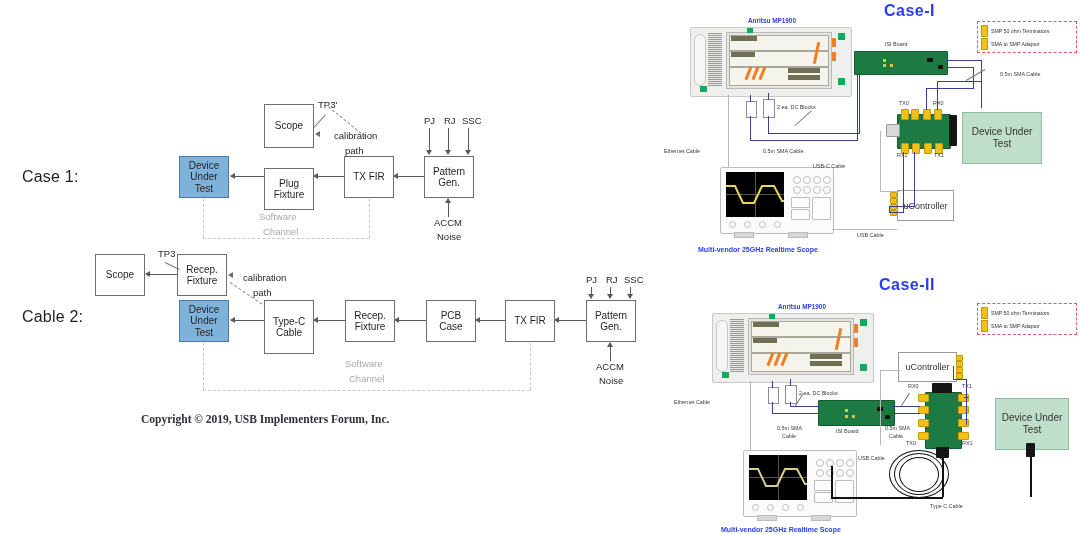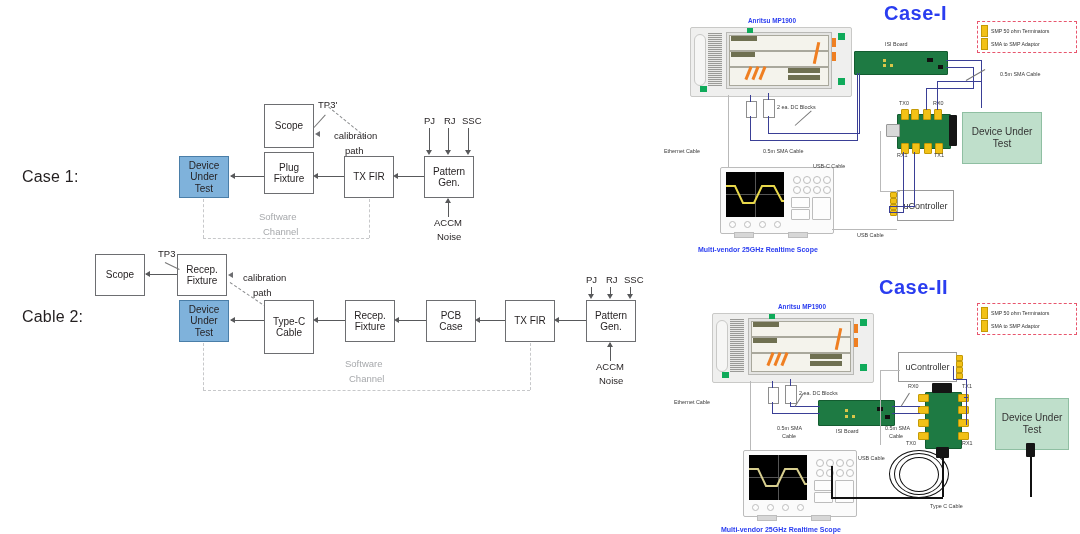--- a/index.html
+++ b/index.html
@@ -26,21 +26,21 @@
   .arrowL{position:absolute;width:0;height:0;border-top:3.4px solid transparent;
           border-bottom:3.4px solid transparent;border-right:5.5px solid #58595b;}
   .arrowD{position:absolute;width:0;height:0;border-left:3.2px solid transparent;
           border-right:3.2px solid transparent;border-top:5px solid #58595b;}
   .arrowU{position:absolute;width:0;height:0;border-left:3.2px solid transparent;
           border-right:3.2px solid transparent;border-bottom:5px solid #58595b;}
   .copyright{position:absolute;font-family:"Liberation Serif","DejaVu Serif",serif;
              font-weight:bold;font-size:11.5px;color:#2f2f3a;white-space:nowrap;}
 
   
-  .case-title{position:absolute;font-size:20px;font-weight:bold;color:#2a3df0;
+  .case-title{position:absolute;font-size:16px;font-weight:bold;color:#2a3df0;
               letter-spacing:.5px;font-family:"Liberation Sans",sans-serif;}
   .legendbox{position:absolute;border:1px dashed #e8556d;box-sizing:border-box;
              background:#fff;padding:2px 3px;}
   .legrow{display:flex;align-items:center;gap:3px;margin:1px 0;}
   .swatch{width:5px;height:10px;background:#f2c117;border:.5px solid #c49a06;flex:0 0 auto;}
   .legtxt{font-size:5.2px;color:#333;white-space:nowrap;}
   .tiny{position:absolute;font-size:5.4px;color:#3a3a3a;white-space:nowrap;line-height:7px;}
   .scope-cap{position:absolute;font-size:7px;font-weight:bold;color:#2a3df0;white-space:nowrap;}
   .instr-cap{position:absolute;font-size:6.4px;font-weight:bold;color:#2a3df0;white-space:nowrap;}
 
@@ -103,21 +103,21 @@
   <div class="lbl" style="left:345px;top:145px;">path</div>
 
   <div class="dash" style="left:318px;top:136px;width:47px;transform:rotate(39deg);transform-origin:right center;border-top-color:#8b8d8f;"></div>
   <div class="arrowL" style="left:315px;top:131px;border-right-color:#6d6e71;"></div>
 
   <div class="blk dut" style="left:179px;top:156px;width:50px;height:42px;flex-direction:column;">
     <span style="white-space:pre-line">Device
 Under
 Test</span>
   </div>
-  <div class="blk" style="left:264px;top:152px;width:50px;height:42px;">
+  <div class="blk" style="left:264px;top:168px;width:50px;height:42px;">
     <span style="white-space:pre-line">Plug
 Fixture</span>
   </div>
   <div class="blk" style="left:344px;top:156px;width:50px;height:42px;">
     <span>TX FIR</span>
   </div>
   <div class="blk" style="left:424px;top:156px;width:50px;height:42px;">
     <span style="white-space:pre-line">Pattern
 Gen.</span>
   </div>
@@ -220,20 +220,21 @@
   <div class="arrowU" style="left:607px;top:342px;"></div>
   <div class="lbl" style="left:596px;top:361px;">ACCM</div>
   <div class="lbl" style="left:599px;top:375px;">Noise</div>
 
   <div class="dashv" style="left:203px;top:343px;height:47px;"></div>
   <div class="dash" style="left:203px;top:390px;width:327px;"></div>
   <div class="dashv" style="left:530px;top:343px;height:47px;"></div>
   <div class="lbl gray" style="left:345px;top:358px;">Software</div>
   <div class="lbl gray" style="left:349px;top:373px;">Channel</div>
 
+  <div class="copyright" style="left:141px;top:413px;">Copyright © 2019, USB Implementers Forum, Inc.</div>
 
   <div class="case-title" style="left:884px;top:2px;">Case-I</div>
 
   <div class="legendbox" style="left:977px;top:21px;width:100px;height:32px;">
     <div class="legrow">
       <span class="swatch"></span>
       <span class="legtxt">SMP 50 ohm Terminators</span>
     </div>
     <div class="legrow">
       <span class="swatch"></span>

